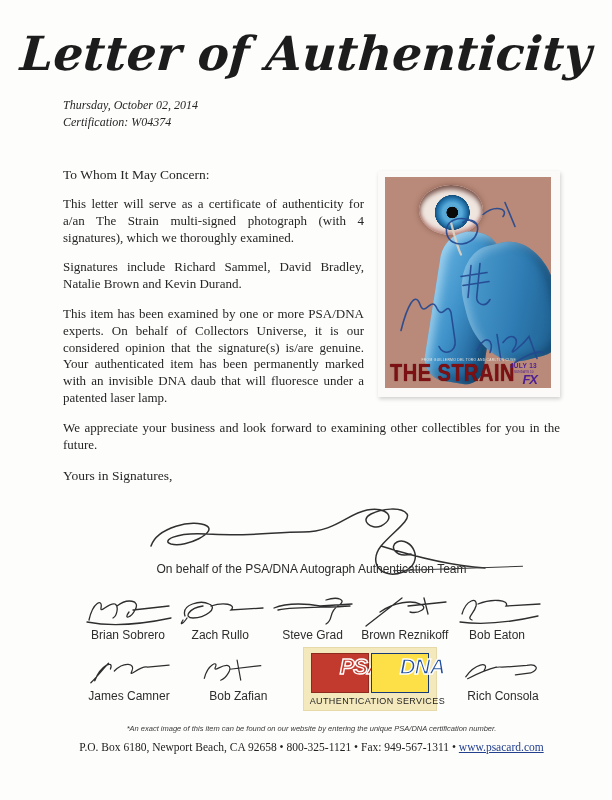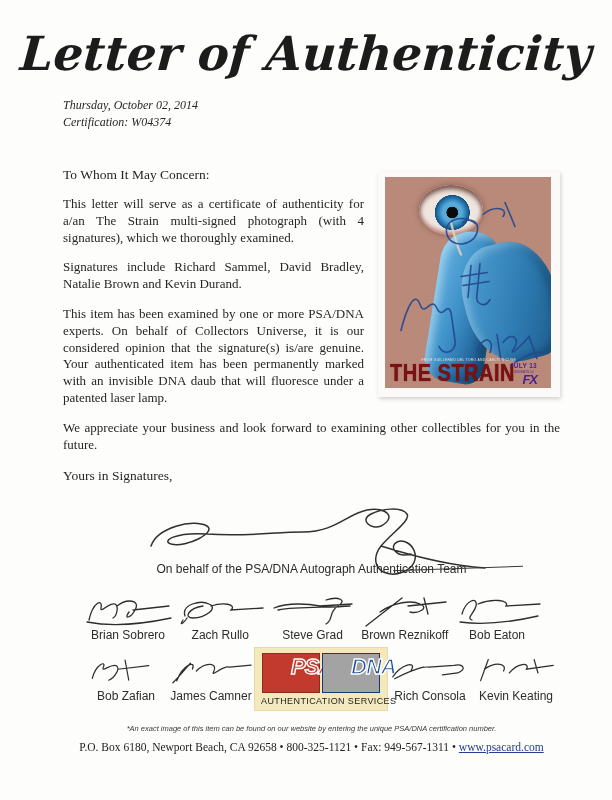--- a/index.html
+++ b/index.html
@@ -109,21 +109,21 @@
     width:132px; background:#f3e9bd; padding:5px 6px 4px 6px; text-align:center;
     box-shadow:0 0 0 1px #e8d9a8;
   }
   .logo-row { display:flex; justify-content:center; gap:2px; }
   .logo-psa, .logo-dna {
     font-family:"Liberation Sans", sans-serif; font-weight:bold; font-style:italic;
     font-size:22px; line-height:26px; width:58px; height:40px;
     -webkit-text-stroke:1.4px #ffffff; letter-spacing:-1px;padding-left:28px;
   }
   .logo-psa { background:#c23a2d; color:#c23a2d; border:1px solid #8f2a20; }
-  .logo-dna { background:#a3a3a3; color:#1f4f9e; border:1px solid #163a75; }
+  .logo-dna { background:#fde047; color:#1f4f9e; border:1px solid #163a75; }
   .logo-sub {
     margin-top:3px; font-family:"Liberation Sans", sans-serif;
     font-size:9px; color:#1d1d1d; letter-spacing:.4px; white-space:nowrap;
   }
   
   .footer-disclaimer {
     margin-top:14px; text-align:center; font-family:"Liberation Sans", sans-serif;
     font-style:italic; font-size:7.5px; color:#3a3a3a;
   }
   .footer-address {
@@ -220,52 +220,46 @@
       <div class="expert">
         <svg class="scribble" width="90" height="34" viewBox="0 0 90 34">
           <path d="M10,20 C14,6 26,2 24,12 C22,20 14,24 20,26 M26,10 C40,4 58,6 54,12 L88,10 M8,28 C30,31 60,28 86,22"></path>
         </svg>
         <div class="name">Bob Eaton</div>
       </div>
     </div>
 
     <div class="experts-row2">
       <div class="expert">
+        <svg class="scribble" width="88" height="34" viewBox="0 0 90 34">
+          <path d="M10,26 C16,10 30,4 26,14 M30,16 C40,6 52,8 48,16 C44,24 56,10 64,12 L86,10 M6,28 C14,20 20,12 24,8"></path>
+        </svg>
+        <div class="name">James Camner</div>
+      </div>
+      <div class="expert">
         <svg class="scribble" width="82" height="34" viewBox="0 0 90 34">
           <path d="M8,24 C12,8 24,4 20,12 C18,18 28,8 34,10 C40,12 32,24 26,26 M36,14 L70,10 M44,4 L48,26"></path>
         </svg>
         <div class="name">Bob Zafian</div>
-      </div>
-      <div class="expert">
-        <svg class="scribble" width="88" height="34" viewBox="0 0 90 34">
-          <path d="M10,26 C16,10 30,4 26,14 M30,16 C40,6 52,8 48,16 C44,24 56,10 64,12 L86,10 M6,28 C14,20 20,12 24,8"></path>
-        </svg>
-        <div class="name">James Camner</div>
       </div>
 
       <div class="logo-box">
         <div class="logo-row">
           <div class="logo-psa">PSA</div>
           <div class="logo-dna">DNA</div>
         </div>
         <div class="logo-sub">AUTHENTICATION SERVICES</div>
       </div>
 
       <div class="expert">
         <svg class="scribble" width="86" height="34" viewBox="0 0 90 34">
           <path d="M6,22 C16,8 30,6 26,14 C22,20 34,10 44,12 L70,10 C80,8 84,14 74,18 L58,20 M8,24 C20,18 30,14 38,12"></path>
         </svg>
         <div class="name">Rich Consola</div>
       </div>
-      <div class="expert">
-        <svg class="scribble" width="86" height="34" viewBox="0 0 90 34">
-          <path d="M8,26 L16,4 M12,14 C24,6 36,8 32,16 M38,18 C46,8 60,6 56,14 L84,10 M64,4 L68,18"></path>
-        </svg>
-        <div class="name">Kevin Keating</div>
-      </div>
     </div>
 
     <div class="footer-disclaimer">*An exact image of this item can be found on our website by entering the unique PSA/DNA certification number.</div>
     <div class="footer-address">
       <span>P.O. Box 6180, Newport Beach, CA 92658 • 800-325-1121 • Fax: 949-567-1311 • </span><a href="#">www.psacard.com</a>
     </div>
 
   </div>
 </div>
 

